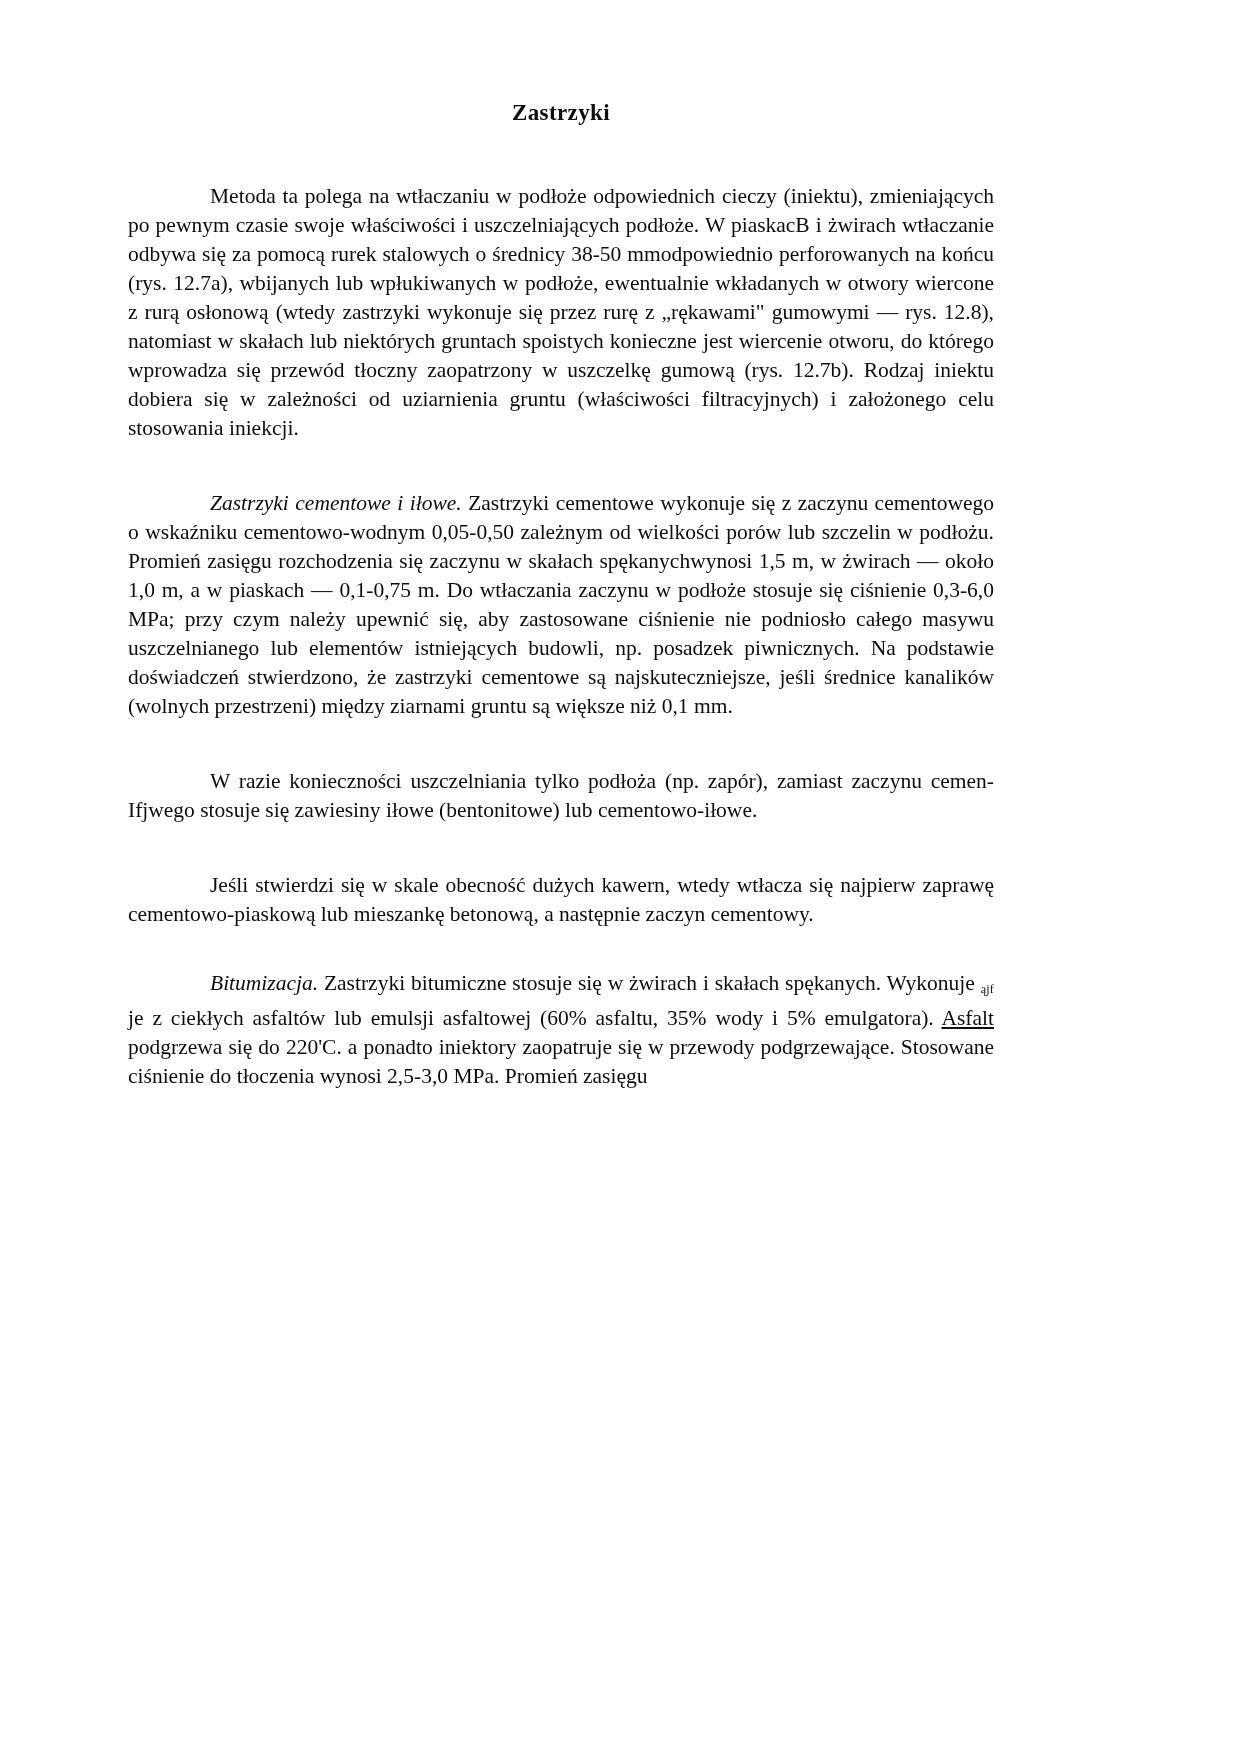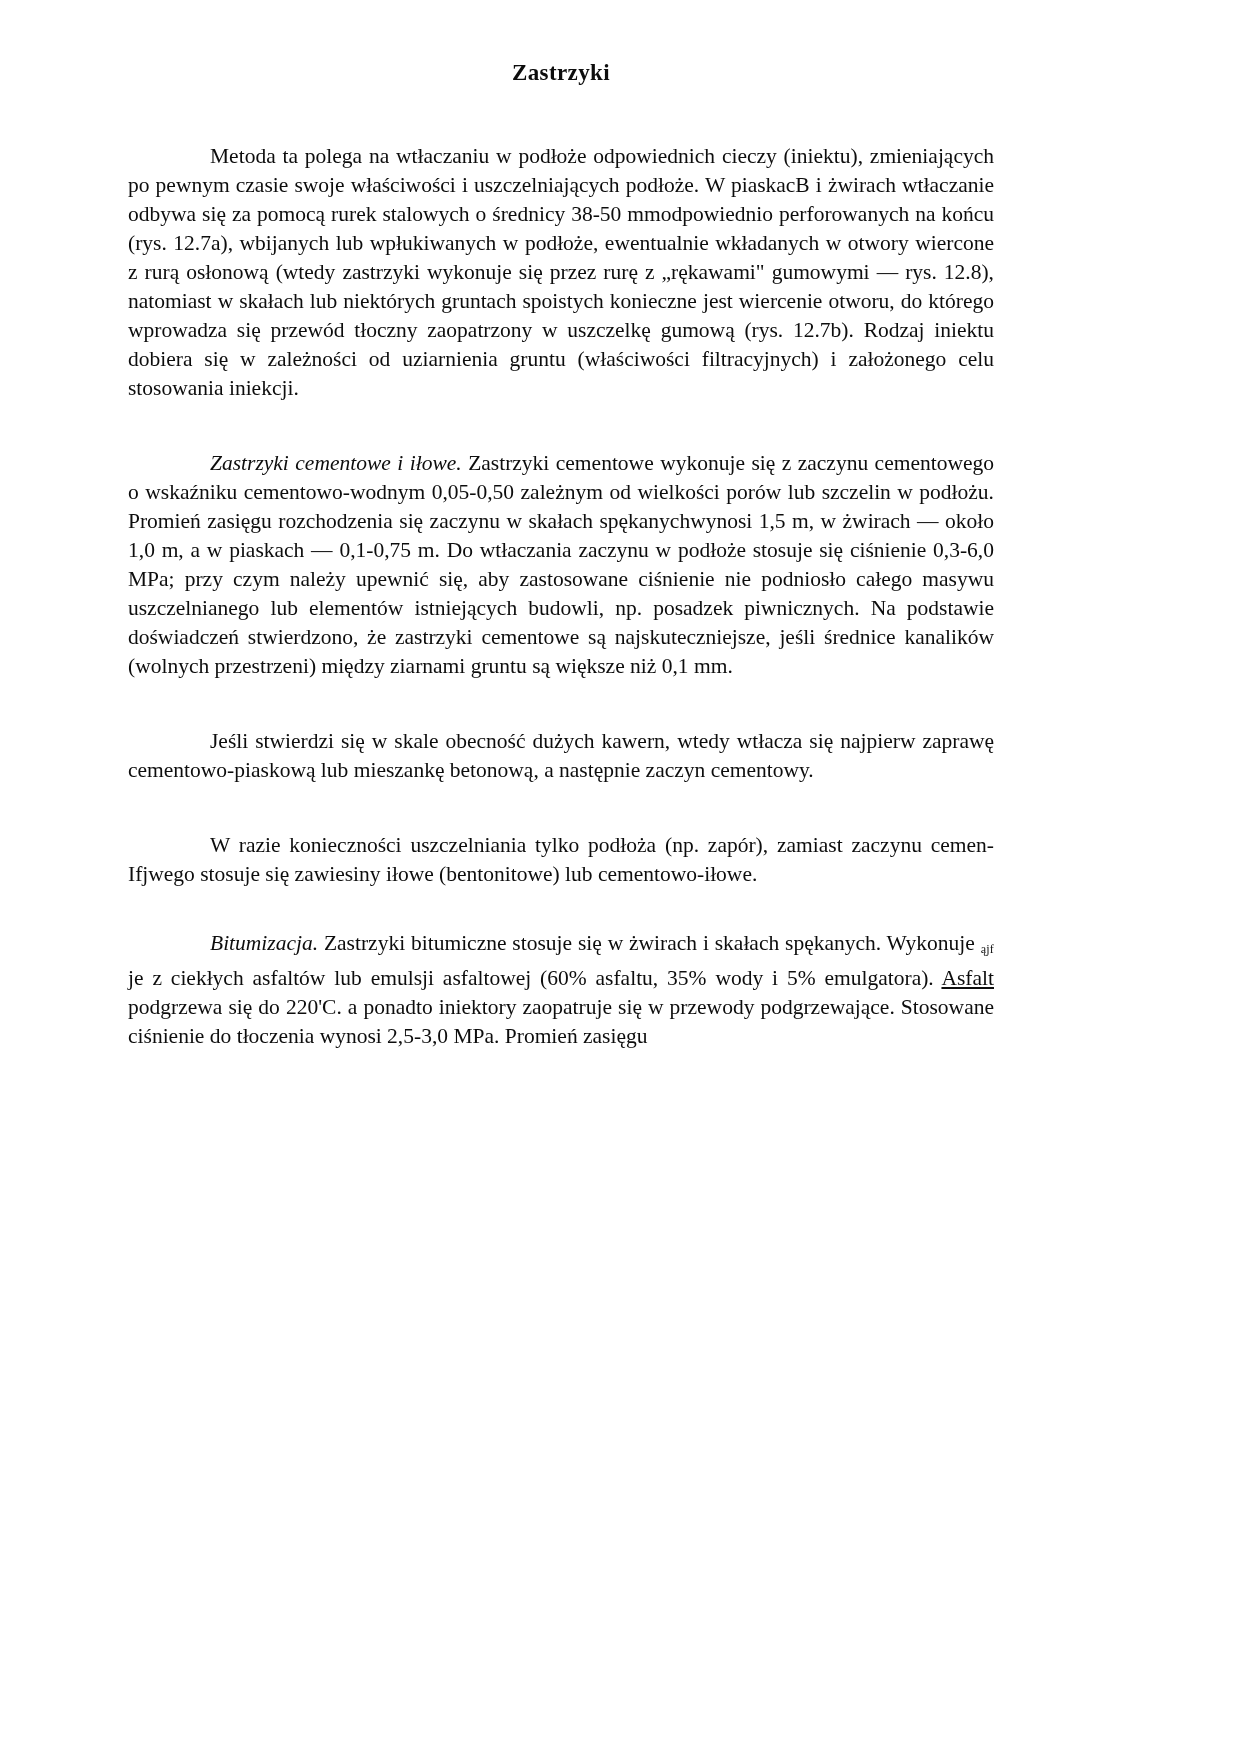--- a/index.html
+++ b/index.html
@@ -23,21 +23,21 @@
     left: 128px;
     top: 0;
     width: 866px;
   }
   .doc-title {
     text-align: center;
     font-weight: bold;
     font-size: 23px;
     letter-spacing: 0.4px;
     margin: 0;
-    padding-top: 60px;
+    padding-top: 100px;
     padding-bottom: 0;
   }
   .para {
     font-size: 21.5px;
     line-height: 29px;
     text-align: justify;
     text-justify: inter-word;
     margin: 0;
     text-indent: 82px;
     -webkit-hyphens: none;
@@ -67,20 +67,20 @@
 
 <div class="page">
   <div class="content">
 
     <h1 class="doc-title">Zastrzyki</h1>
 
     <p class="para p1">Metoda ta polega na wtłaczaniu w podłoże odpowiednich cieczy (iniektu), zmieniających po pewnym czasie swoje właściwości i uszczelniających podłoże. W piaskacB i żwirach wtłaczanie odbywa się za pomocą rurek stalowych o średnicy 38-50 mmodpowiednio perforowanych na końcu (rys. 12.7a), wbijanych lub wpłukiwanych w podłoże, ewentualnie wkładanych w otwory wiercone z rurą osłonową (wtedy zastrzyki wykonuje się przez rurę z „rękawami" gumowymi — rys. 12.8), natomiast w skałach lub niektórych gruntach spoistych konieczne jest wiercenie otworu, do którego wprowadza się przewód tłoczny zaopatrzony w uszczelkę gumową (rys. 12.7b). Rodzaj iniektu dobiera się w zależności od uziarnienia gruntu (właściwości filtracyjnych) i założonego celu stosowania iniekcji.</p>
 
     <p class="para p2"><span class="lead-italic">Zastrzyki cementowe i iłowe.</span><span> Zastrzyki cementowe wykonuje się z zaczynu cementowego o wskaźniku cementowo-wodnym 0,05-0,50 zależnym od wielkości porów lub szczelin w podłożu. Promień zasięgu rozchodzenia się zaczynu w skałach spękanychwynosi 1,5 m, w żwirach — około 1,0 m, a w piaskach — 0,1-0,75 m. Do wtłaczania zaczynu w podłoże stosuje się ciśnienie 0,3-6,0 MPa; przy czym należy upewnić się, aby zastosowane ciśnienie nie podniosło całego masywu uszczelnianego lub elementów istniejących budowli, np. posadzek piwnicznych. Na podstawie doświadczeń stwierdzono, że zastrzyki cementowe są najskuteczniejsze, jeśli średnice kanalików (wolnych przestrzeni) między ziarnami gruntu są większe niż 0,1 mm.</span></p>
 
+    <p class="para p4">W razie konieczności uszczelniania tylko podłoża (np. zapór), zamiast zaczynu cemen-Ifjwego stosuje się zawiesiny iłowe (bentonitowe) lub cementowo-iłowe.</p>
+
     <p class="para p3">Jeśli stwierdzi się w skale obecność dużych kawern, wtedy wtłacza się najpierw zaprawę cementowo-piaskową lub mieszankę betonową, a następnie zaczyn cementowy.</p>
-
-    <p class="para p4">W razie konieczności uszczelniania tylko podłoża (np. zapór), zamiast zaczynu cemen-Ifjwego stosuje się zawiesiny iłowe (bentonitowe) lub cementowo-iłowe.</p>
 
     <p class="para p5"><span class="lead-italic">Bitumizacja.</span><span> Zastrzyki bitumiczne stosuje się w żwirach i skałach spękanych. Wykonuje </span><span class="sub-artifact">ąjf</span><span> je z ciekłych asfaltów lub emulsji asfaltowej (60% asfaltu, 35% wody i 5% emulgatora). </span><span class="underlined">Asfalt</span><span> podgrzewa się do 220'C. a ponadto iniektory zaopatruje się w przewody podgrzewające. Stosowane ciśnienie do tłoczenia wynosi 2,5-3,0 MPa. Promień zasięgu</span></p>
 
   </div>
 </div>
 
 </body></html>

